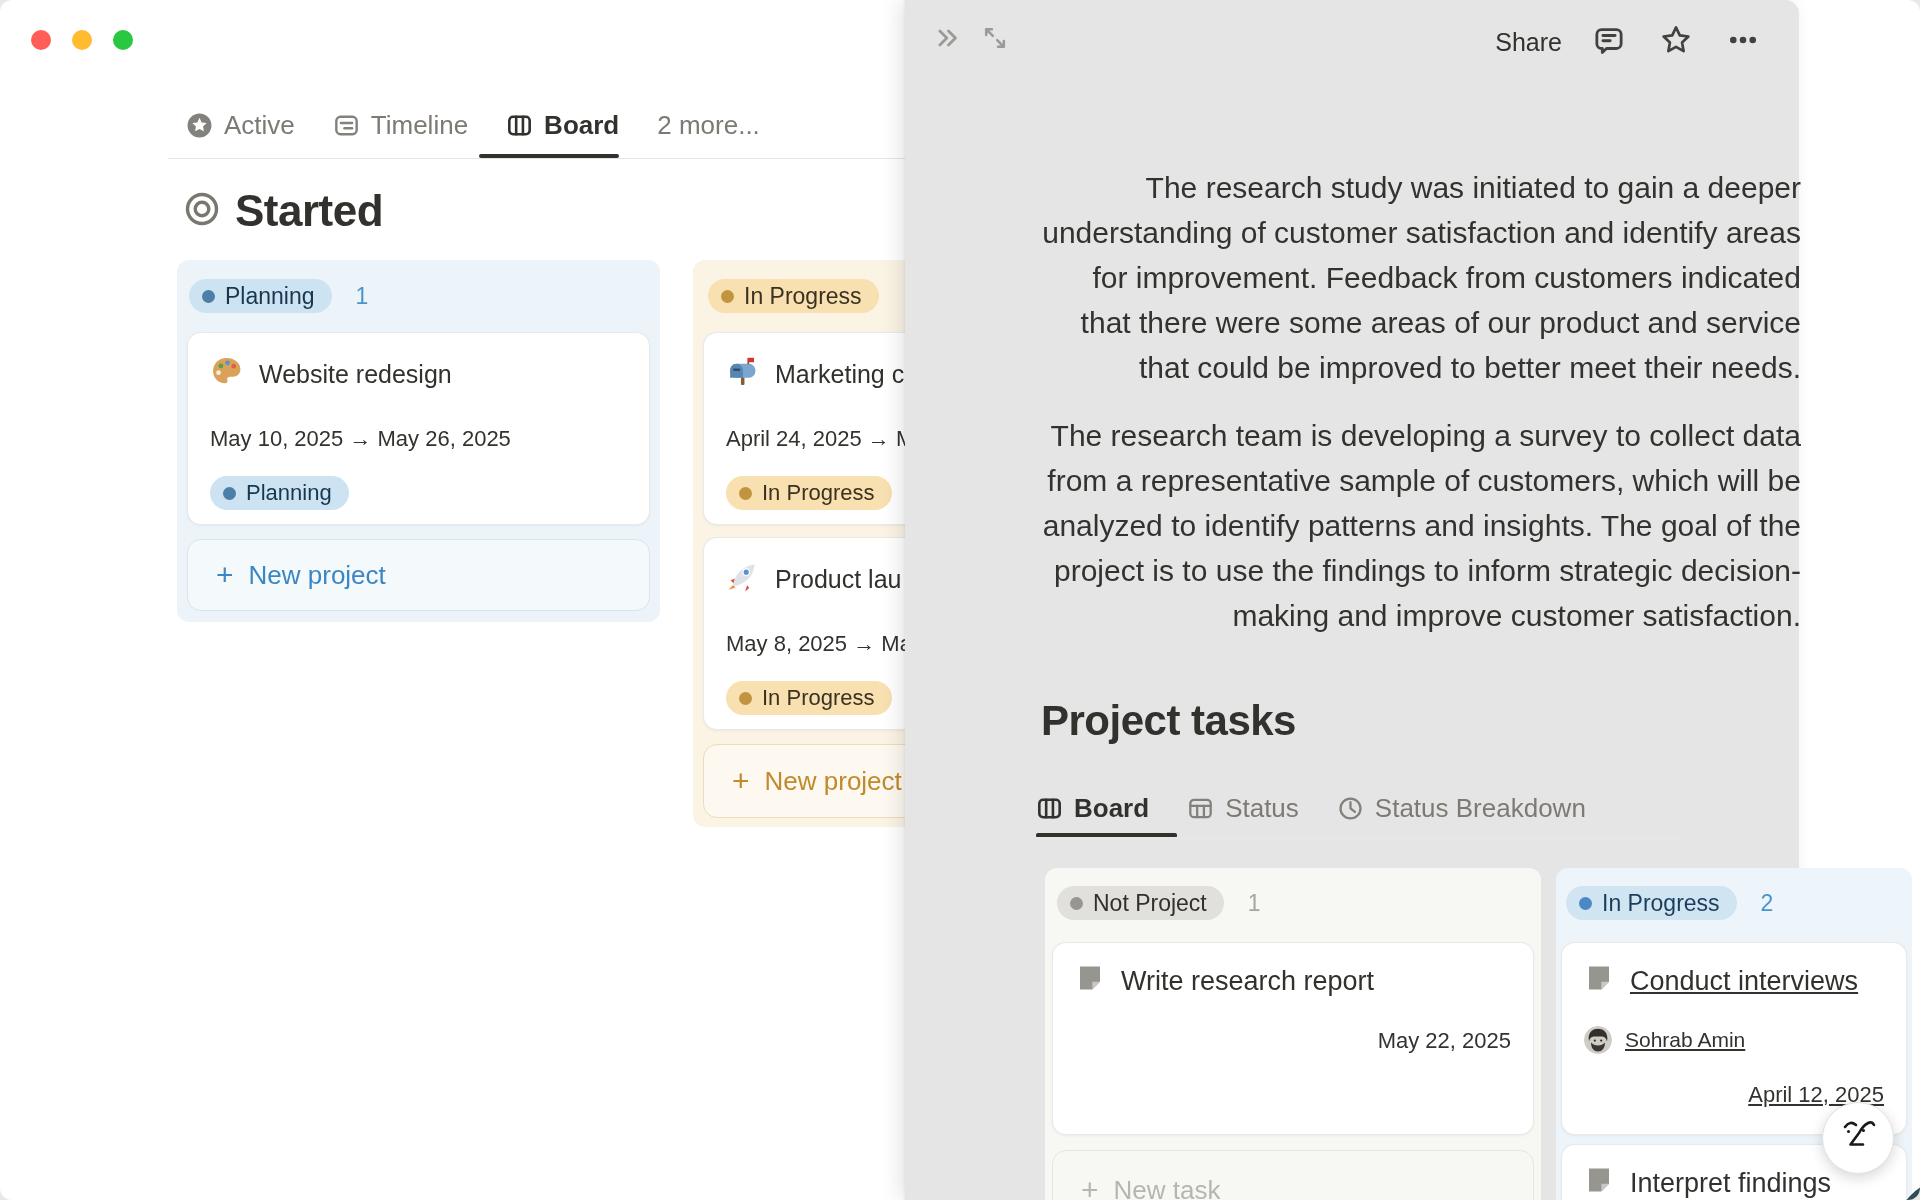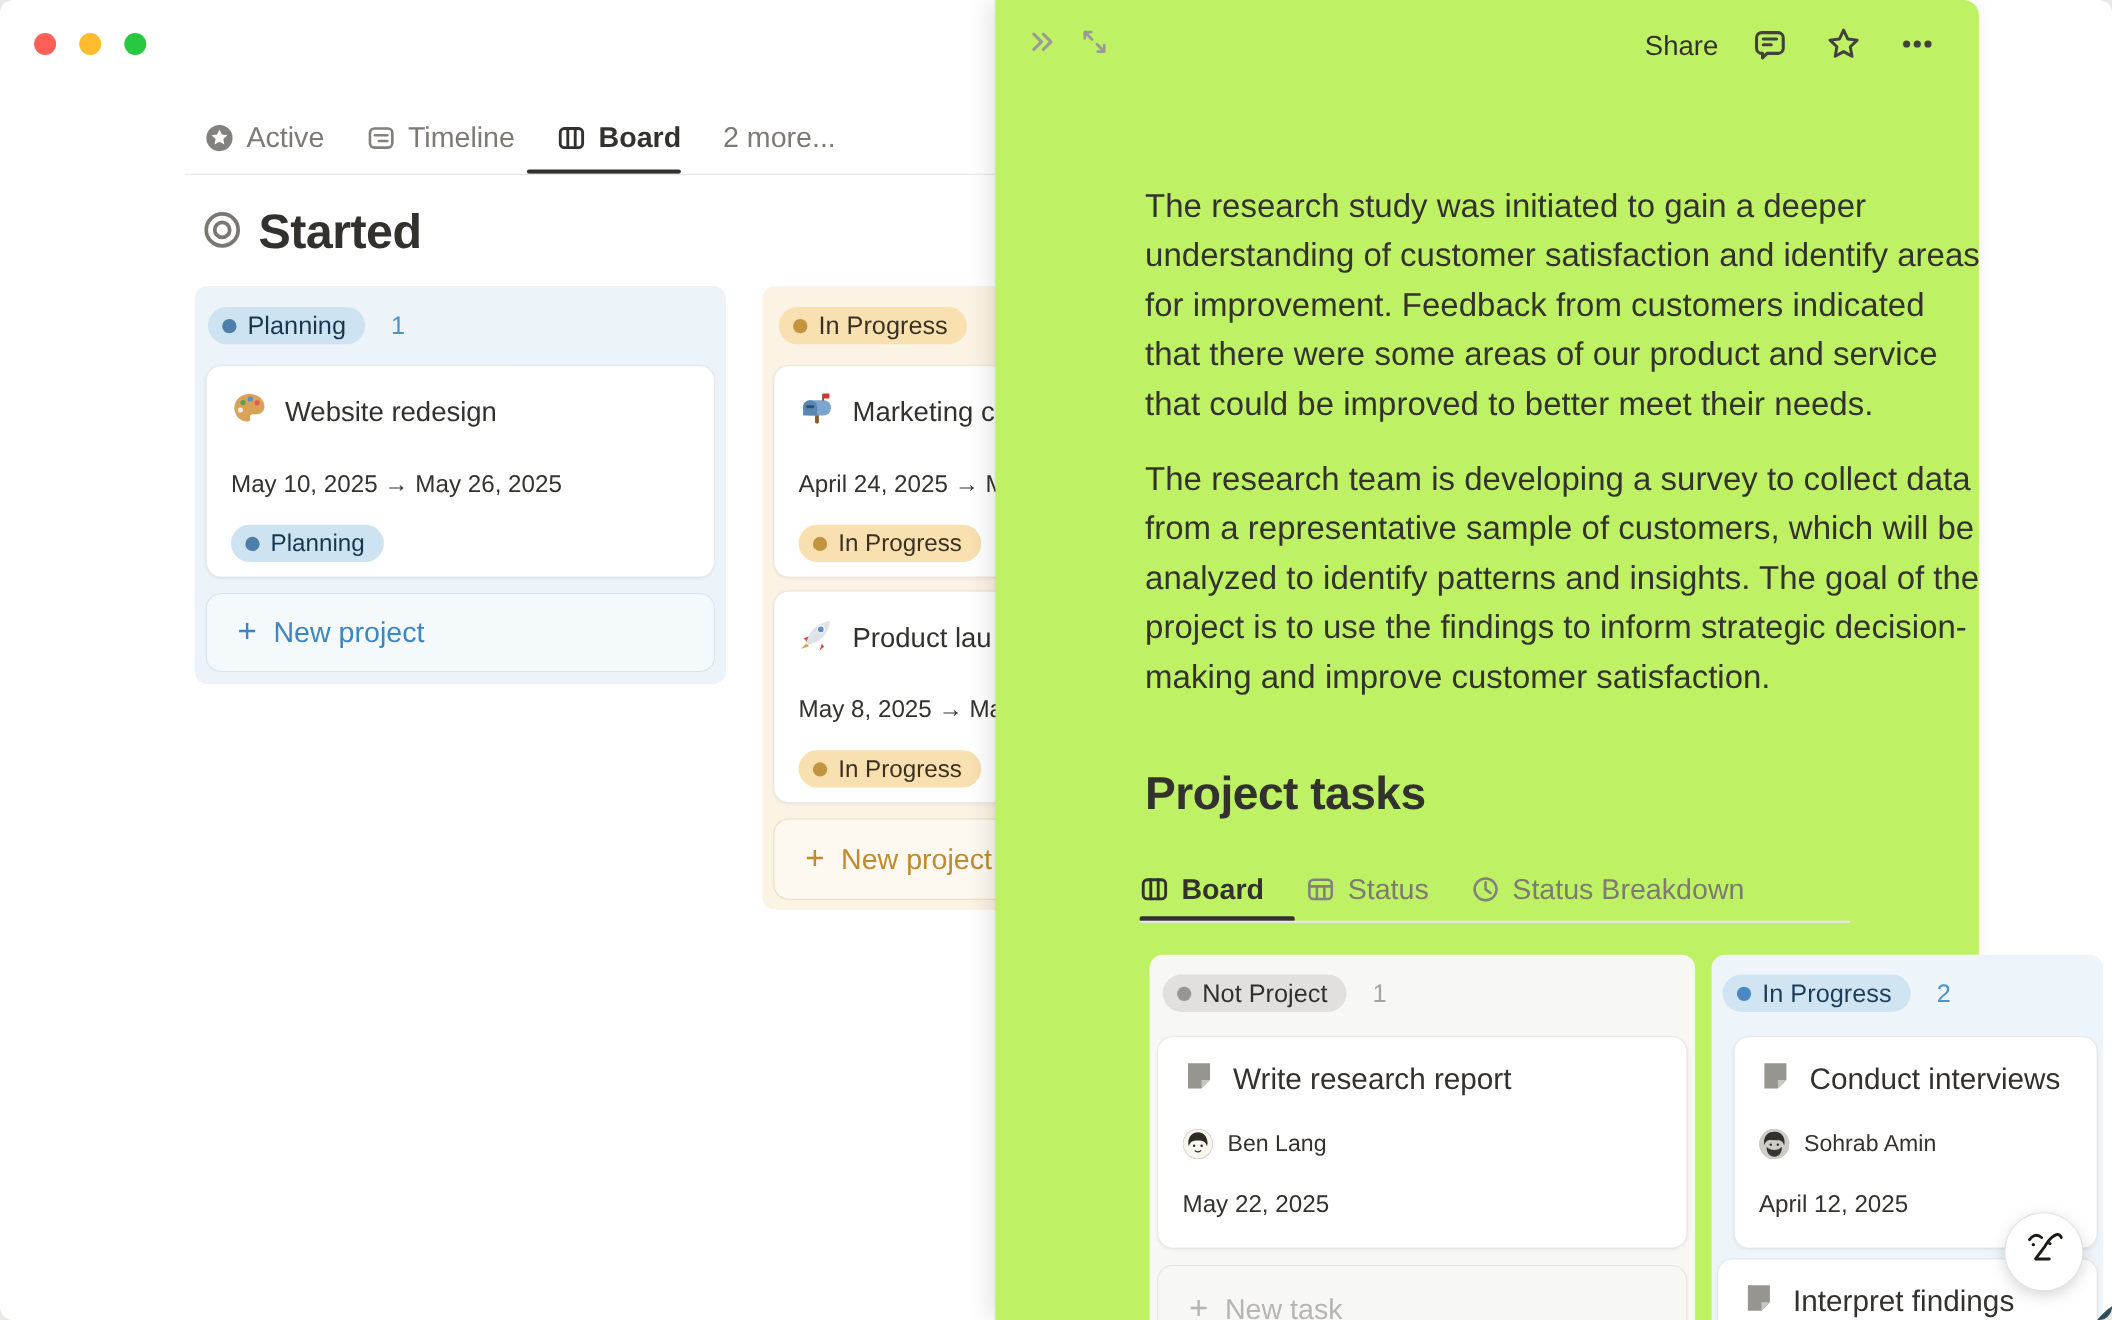--- a/index.html
+++ b/index.html
@@ -59,22 +59,22 @@
   .kadd-ghost{color:#b6b5b1;border-color:#e6e5e2;background:transparent;}
 
   
   .pcard{margin:22px 7px 0 7px;padding:20px 22px;}
   .pcard .kcard-title{font-size:27px;}
   .prow{display:flex;align-items:center;gap:13px;margin-top:26px;font-size:21px;color:#34322e;}
   .pdate{margin-top:28px;font-size:22px;color:#34322e;}
   .avatar{width:28px;height:28px;border-radius:50%;overflow:hidden;flex:0 0 auto;}
 
   
-  .peek{left:905px;top:0;width:894px;height:1200px;background:#bef264;border-top-right-radius:14px;
-        box-shadow:-6px 0 20px rgba(0,0,0,0.10), -1.5px 0 0 rgba(0,0,0,0.03);}
+  .peek{left:905px;top:0;width:894px;height:1200px;background:#e5e5e5;border-top-right-radius:14px;
+        box-shadow:-6px 0 20px rgba(0,0,0,0.10), -1.5px 0 0 rgba(0,0,0,0.03);text-align:right;}
   .peek h1{margin:0;font-size:50px;font-weight:700;letter-spacing:-0.5px;color:#33312d;}
   .peek h2{margin:0;font-size:42px;font-weight:700;letter-spacing:-0.5px;color:#33312d;}
   .peek .para p{margin:0 0 23px 0;font-size:30px;line-height:45px;color:#34322e;}
   .toolbtn{width:40px;height:40px;border-radius:7px;display:flex;align-items:center;justify-content:center;cursor:pointer;}
   .top-right{display:flex;align-items:center;gap:27px;}
   .share{font-size:25px;color:#33312d;cursor:pointer;}
 
   
   .ai-fab{left:1822px;top:1102px;width:72px;height:72px;border-radius:50%;background:#fff;border:1px solid #e3e2df;
           box-shadow:0 4px 14px rgba(0,0,0,0.16);display:flex;align-items:center;justify-content:center;cursor:pointer;z-index:30;}
@@ -328,49 +328,37 @@
       <div class="kcard pcard" style="height:193px;">
         <div class="kcard-title">
           <span>
             <svg width="30" height="30" viewBox="0 0 30 30">
                 <path d="M5 3.5h20v15.3l-7.7 7.7H5z" fill="#97958f"></path>
                 <path d="M17.3 26.5l7.7-7.7h-7.7z" fill="#c9c7c2"></path>
               </svg>
           </span>
           <span class="t">Write research report</span>
         </div>
-        <div class="prow">
-          <span class="avatar">
-            <svg width="28" height="28" viewBox="0 0 28 28">
-                <circle cx="14" cy="14" r="13.5" fill="#faf6ee" stroke="rgba(0,0,0,0.15)"></circle>
-                <path d="M5.2 13.5C5.2 6.6 9.6 3.4 14 3.4s8.8 3.2 8.8 10.1l-.5 2.6c-.9-3.8-3.3-5.3-8.3-5.3s-7.4 1.5-8.3 5.3z" fill="#2e2b27"></path>
-                <circle cx="10.6" cy="15.6" r="1.1" fill="#2e2b27"></circle>
-                <circle cx="17.4" cy="15.6" r="1.1" fill="#2e2b27"></circle>
-                <path d="M11.4 20.2q2.6 1.9 5.2 0" stroke="#2e2b27" stroke-width="1.1" fill="none" stroke-linecap="round"></path>
-              </svg>
-          </span>
-          <span>Ben Lang</span>
-        </div>
         <div class="pdate">May 22, 2025</div>
       </div>
       <div class="kadd kadd-ghost" style="margin:15px 7px 0 7px;height:90px;align-items:flex-start;padding-top:24px;">
         <span class="plus">+</span>
         <span>New task</span>
       </div>
     </div>
 
     <div class="abs kcol kcol-blue2" style="left:651px;top:868px;width:356px;height:360px;">
       <div class="kcol-head" style="margin-top:18px;margin-left:10px;">
         <span class="pill pill-blue2">
           <span class="dot"></span>
           <span>In Progress</span>
         </span>
         <span class="count count-blue">2</span>
       </div>
-      <div class="kcard pcard" style="height:193px;margin-left:20px;margin-right:5px;">
+      <div class="kcard pcard" style="height:193px;margin-left:5px;margin-right:5px;text-decoration:underline;">
         <div class="kcard-title">
           <span>
             <svg width="30" height="30" viewBox="0 0 30 30">
                 <path d="M5 3.5h20v15.3l-7.7 7.7H5z" fill="#97958f"></path>
                 <path d="M17.3 26.5l7.7-7.7h-7.7z" fill="#c9c7c2"></path>
               </svg>
           </span>
           <span class="t">Conduct interviews</span>
         </div>
         <div class="prow">

